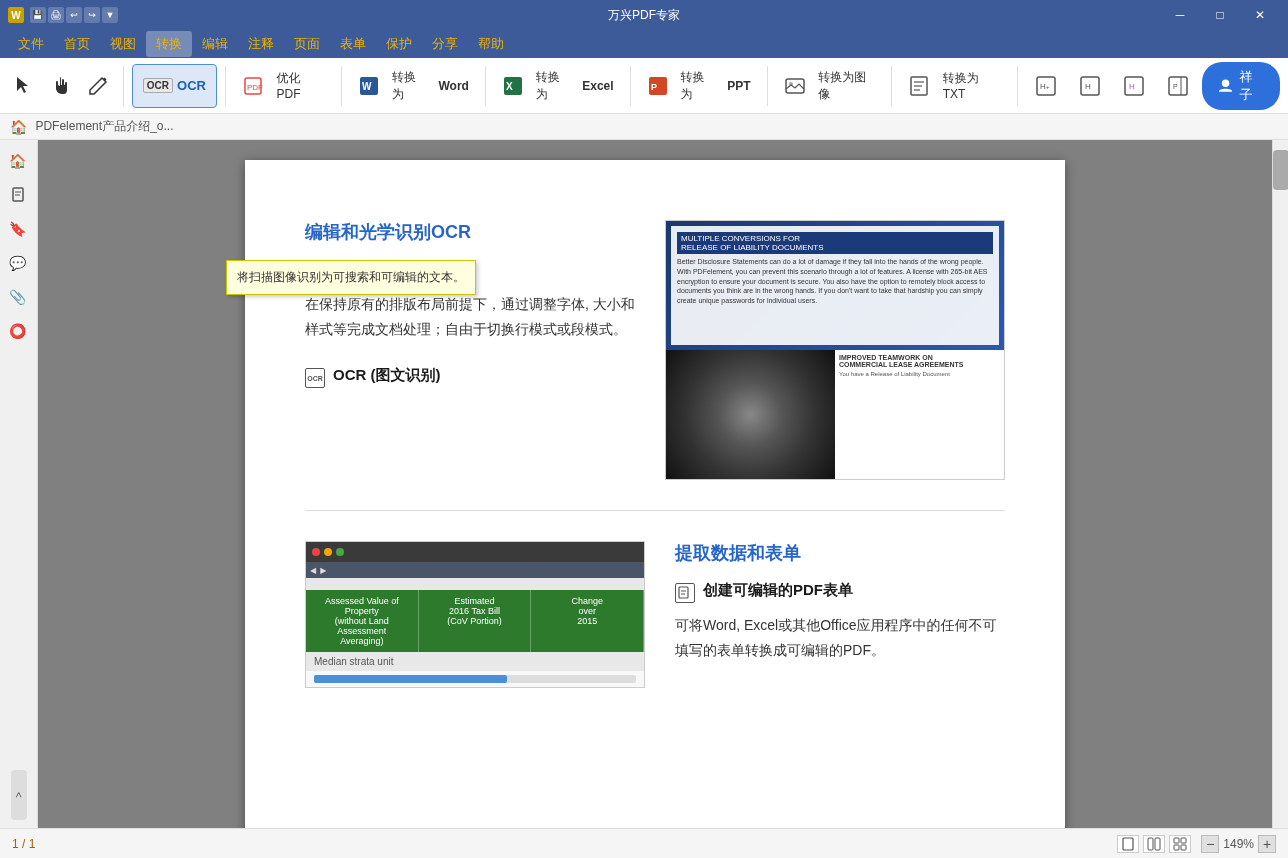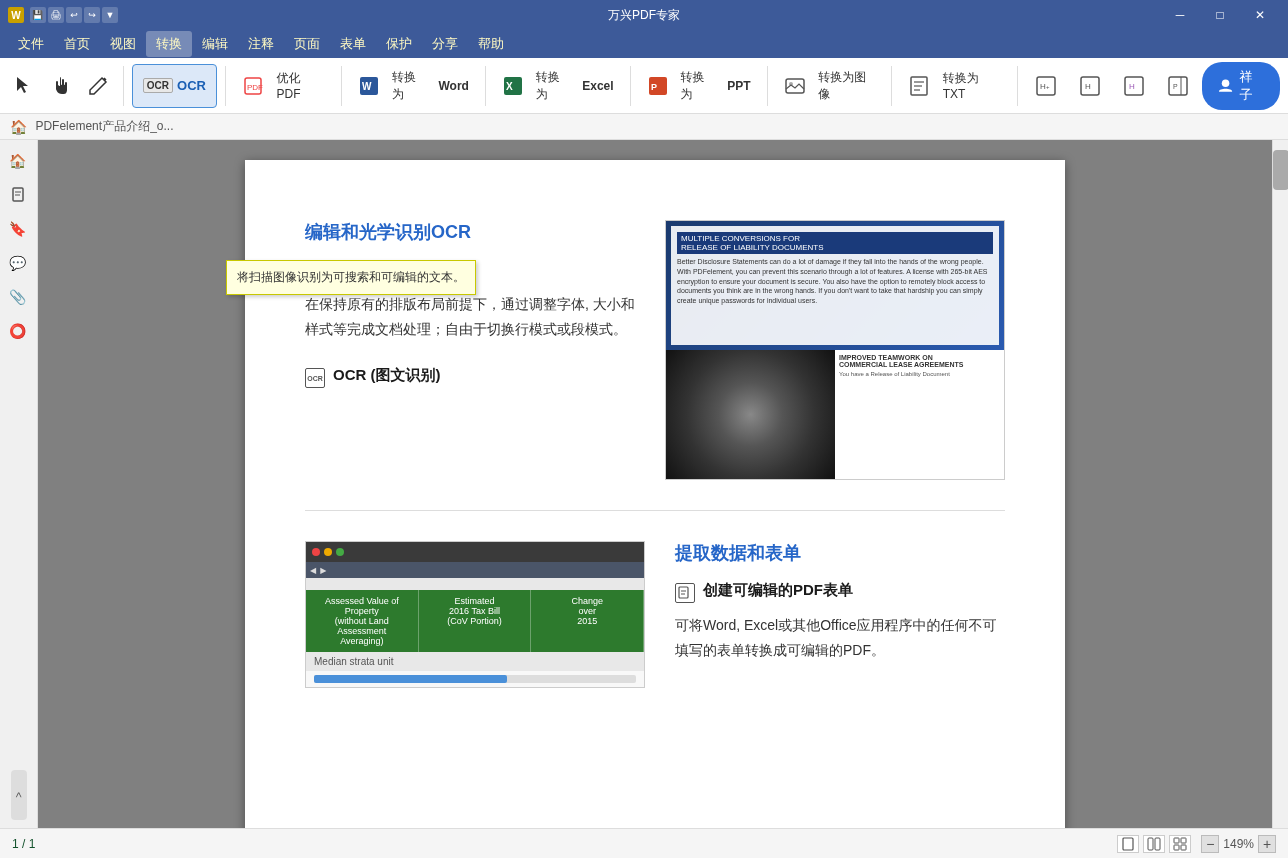--- a/index.html
+++ b/index.html
@@ -25,21 +25,21 @@
     
     .menu-bar {
       background: #3d5a99;
       height: 28px;
       display: flex;
       align-items: center;
       padding: 0 8px;
       flex-shrink: 0;
     }
     .menu-item {
-      color: #fef9c3;
+      color: #eab308;
       font-size: 13px;
       padding: 4px 10px;
       cursor: pointer;
       border-radius: 3px;
     }
     .menu-item.active { background: rgba(255,255,255,0.3); }
 
     
     .toolbar {
       background: white;
@@ -364,21 +364,21 @@
     .status-bar {
       height: 30px;
       background: #f5f5f5;
       border-top: 1px solid #ddd;
       display: flex;
       align-items: center;
       justify-content: space-between;
       padding: 0 12px;
       flex-shrink: 0;
     }
-    .status-left { font-size: 12px; color: #14532d; }
+    .status-left { font-size: 12px; color: #a16207; }
     .status-right { display: flex; align-items: center; gap: 10px; }
     .status-view-icons { display: flex; gap: 4px; }
     .status-view-btn { width: 22px; height: 18px; border: 1px solid #ccc; background: white; display: flex; align-items: center; justify-content: center; cursor: pointer; }
     .zoom-controls { display: flex; align-items: center; gap: 4px; font-size: 12px; color: #555; }
     .zoom-btn { width: 18px; height: 18px; background: #e0e0e0; border: 1px solid #bbb; display: flex; align-items: center; justify-content: center; cursor: pointer; font-size: 14px; }
 
     
     .word-icon { color: #2b579a; }
     .excel-icon { color: #217346; }
     .ppt-icon { color: #d24726; }

